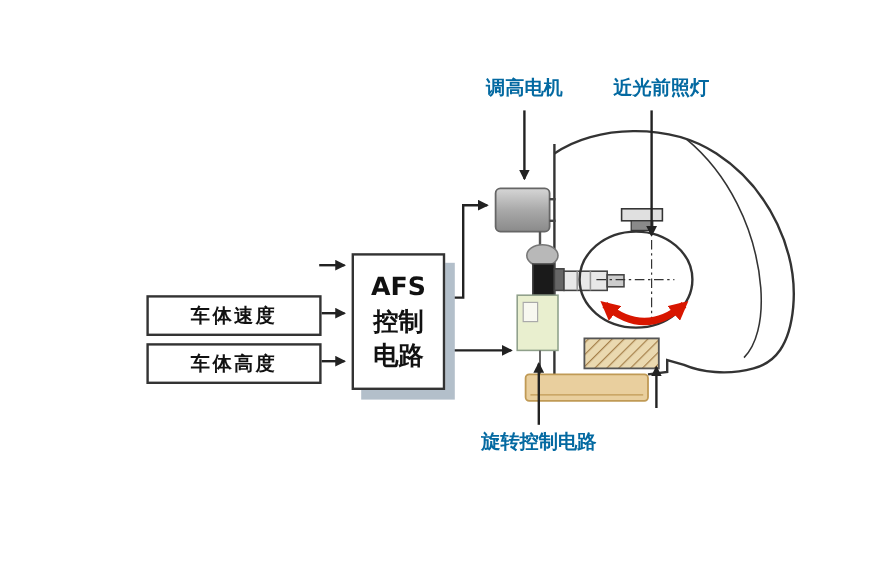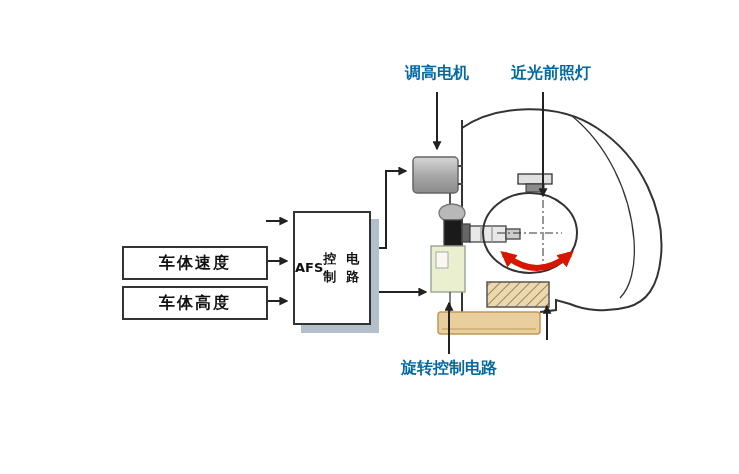--- a/index.html
+++ b/index.html
@@ -11,22 +11,22 @@
   .input-box{
     position:absolute;left:122px;width:142px;height:30px;
     border:2px solid #333;background:#fff;
     display:flex;align-items:center;justify-content:center;
     font-size:16px;font-weight:600;letter-spacing:2px;
   }
   .afs-box{
     position:absolute;left:293px;top:211px;width:74px;height:110px;
     border:2px solid #333;background:#fff;
     box-shadow:8px 8px 0 0 #b3bfca;
-    display:flex;flex-direction:row;align-items:center;justify-content:center;
-    font-size:13px;font-weight:700;line-height:1.35;
+    display:flex;flex-direction:column;align-items:center;justify-content:center;
+    font-size:21px;font-weight:700;line-height:1.35;
   }
   .lbl{
     position:absolute;font-size:16px;font-weight:600;color:#0369a1;
     text-align:center;white-space:nowrap;
   }
 </style>
 </head>
 <body>
 
 <div class="canvas">

